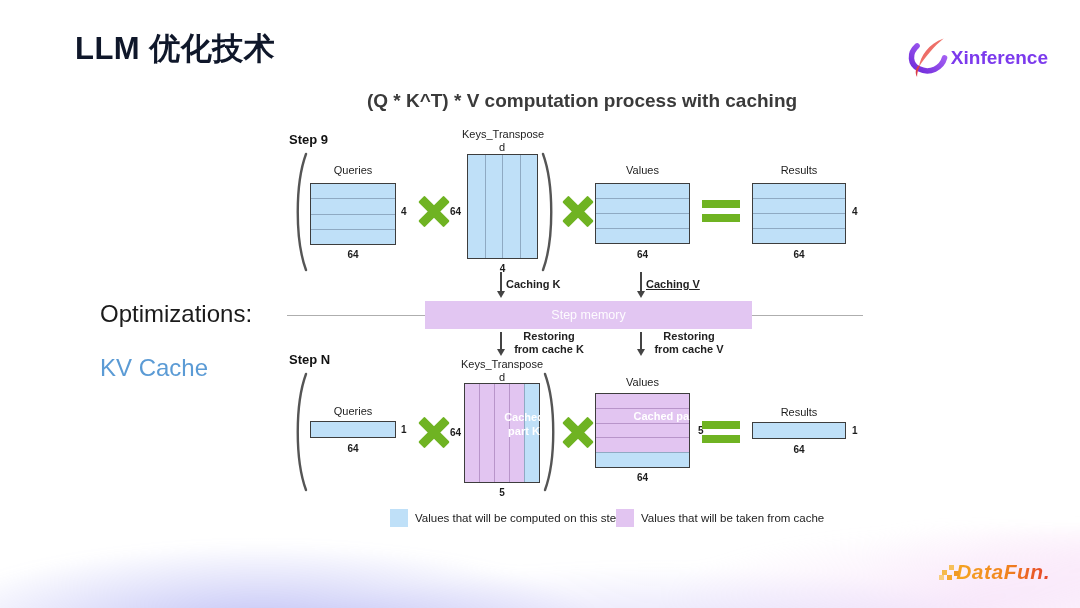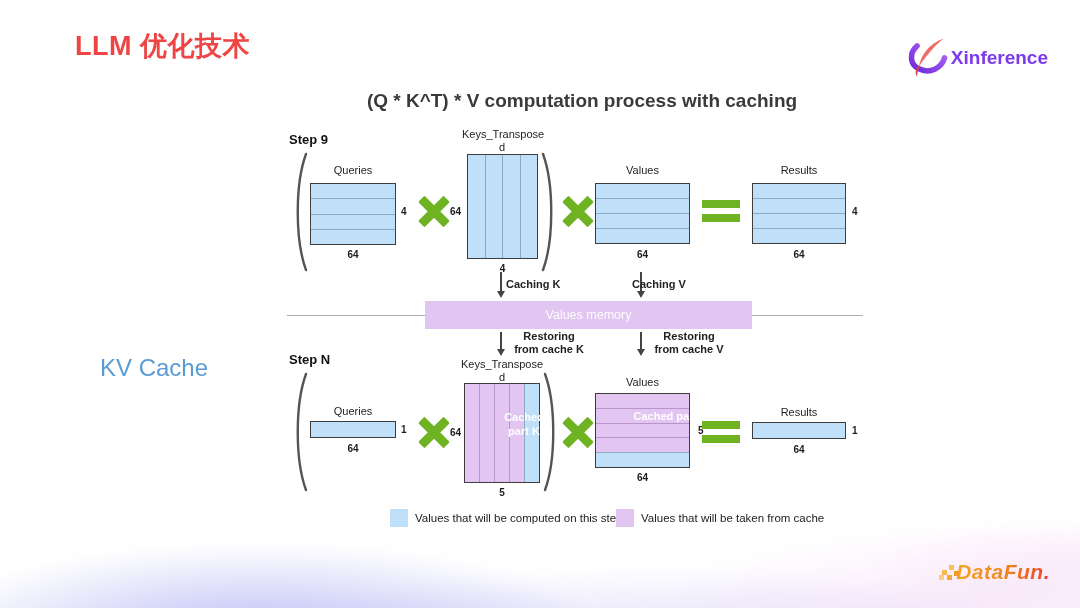--- a/index.html
+++ b/index.html
@@ -1,21 +1,21 @@
 <!DOCTYPE html>
 <html><head>
 <meta charset="utf-8">
 <style>
   html,body{margin:0;padding:0;background:#e8e8e8;}
   .slide{position:relative;width:1080px;height:608px;background:#ffffff;overflow:hidden;
          font-family:"Liberation Sans",sans-serif;margin:0 auto;}
   .abs{position:absolute;}
 
   
-  .slide-title{left:75px;top:28px;font-size:27px;font-weight:700;color:#ef4444;letter-spacing:.5px;}
+  .slide-title{left:75px;top:28px;font-size:31px;font-weight:700;color:#0f172a;letter-spacing:.5px;}
   .xlogo{right:32px;top:34px;display:flex;align-items:center;}
   .xlogo-text{font-size:19px;font-weight:700;color:#7C3AED;}
 
   
   .opt-heading{left:100px;top:300px;font-size:24px;color:#1b1b1b;}
   .kv-item{left:100px;top:354px;font-size:24px;color:#5B9BD5;}
 
   
   .diag-title{left:292px;top:90px;width:580px;text-align:center;font-size:19px;font-weight:700;color:#3a3a3a;}
 
@@ -97,20 +97,21 @@
           </linearGradient>
         </defs>
         <path d="M11 13 C2 21 3 33 13 38 C25 44 38 37 41 26" fill="none" stroke="url(#lgp)" stroke-width="6" stroke-linecap="round"></path>
         <path d="M40 5 C30 13 20 25 13 36 C15 24 23 11 40 5 Z" fill="url(#lgf)"></path>
         <path d="M14 35 C12 39 11 43 11 47 C8.5 42 9.5 38 12 34.5 Z" fill="#D93C4B"></path>
       </svg>
     </span>
     <span class="xlogo-text">Xinference</span>
   </div>
 
+  <div class="abs opt-heading">Optimizations:</div>
   <div class="abs diag-title">(Q * K^T) * V computation process with caching</div>
 
   <div class="abs kv-item">KV Cache</div>
 
   <div class="abs steplab" style="left:289px;top:132px;">Step 9</div>
 
   <span class="abs" style="left:292px;top:152px;">
     <svg width="16" height="120" viewBox="0 0 16 120">
         <path d="M14 2 C3 32 3 88 14 118" stroke="#555" stroke-width="2.4" fill="none" stroke-linecap="round"></path>
       </svg>
@@ -166,25 +167,25 @@
       <div class="cell"></div>
     <div class="cell"></div>
       <div class="cell"></div>
   </div>
   <div class="abs dim" style="left:852px;top:206px;">4</div>
   <div class="abs dim" style="left:752px;top:249px;width:94px;">64</div>
 
   <div class="abs arrow-down" style="left:500px;top:272px;height:24px;"></div>
   <div class="abs flowlab" style="left:506px;top:278px;">Caching K</div>
   <div class="abs arrow-down" style="left:640px;top:272px;height:24px;"></div>
-  <div class="abs flowlab" style="left:632px;top:278px;">Caching V</div>
+  <div class="abs flowlab" style="left:646px;top:278px;text-decoration:underline;">Caching V</div>
 
   <div class="abs gray-line"></div>
   <div class="abs cache-bar">
-    <span>Values memory</span>
+    <span>Step memory</span>
   </div>
 
   <div class="abs arrow-down" style="left:500px;top:332px;height:22px;"></div>
   <div class="abs flowlab" style="left:506px;top:330px;width:86px;text-align:center;">
     <div>Restoring</div>
     <div>from cache K</div>
   </div>
   <div class="abs arrow-down" style="left:640px;top:332px;height:22px;"></div>
   <div class="abs flowlab" style="left:646px;top:330px;width:86px;text-align:center;">
     <div>Restoring</div>

